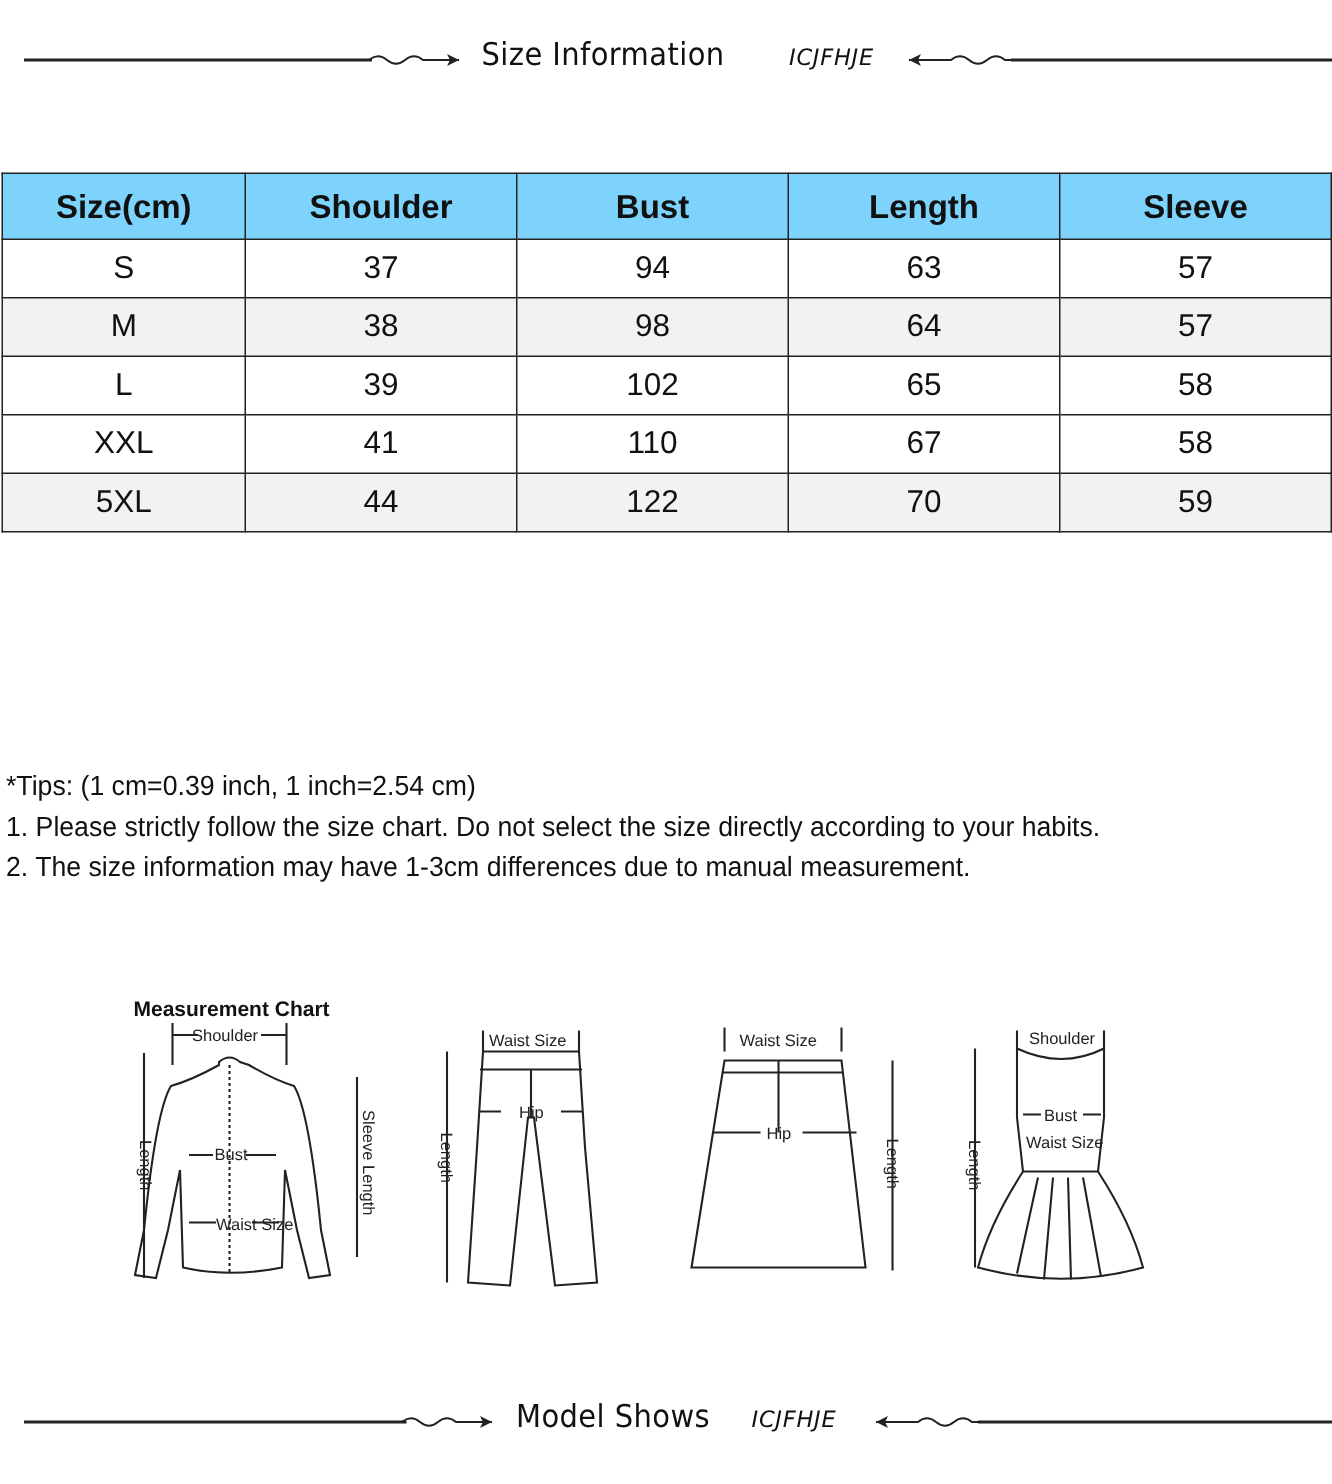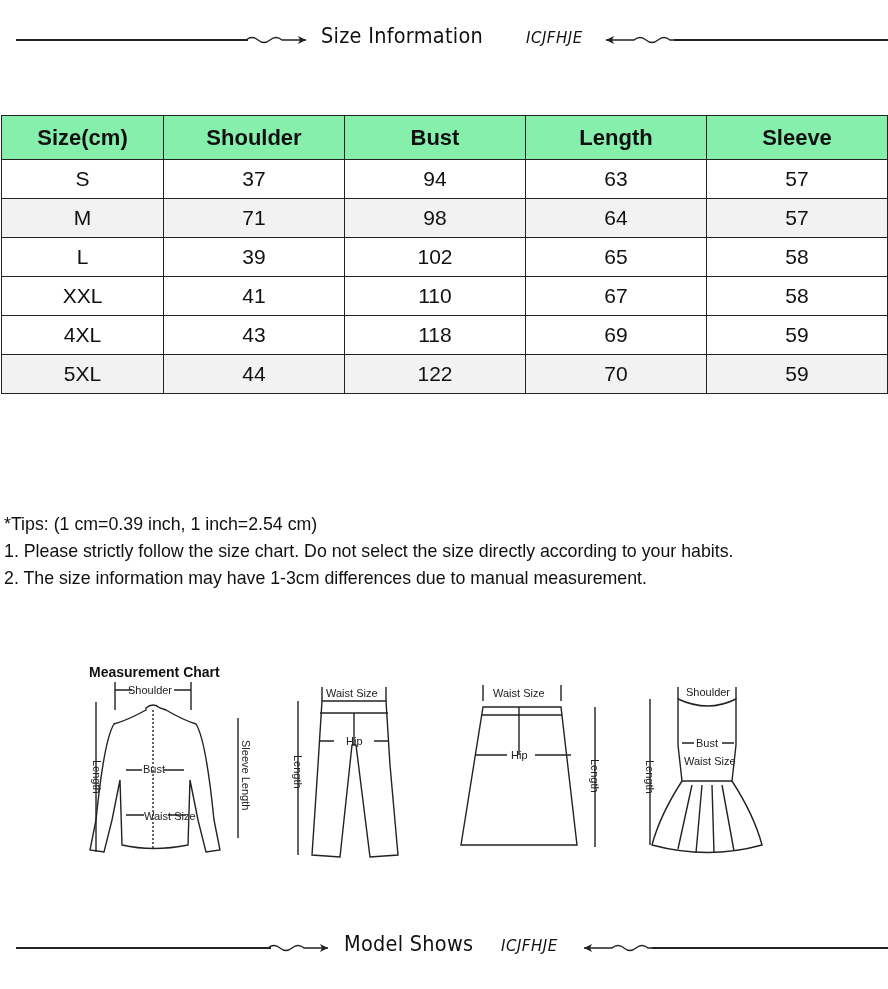--- a/index.html
+++ b/index.html
@@ -5,21 +5,21 @@
   html, body { margin:0; padding:0; background:#ffffff; }
   body { width:888px; height:989px; position:relative; overflow:hidden; font-family:"Liberation Sans", sans-serif; color:#111; }
   .banner { position:absolute; left:16px; width:888px; height:40px;text-decoration:underline; }
   .banner .line { position:absolute; top:19px; height:1.5px; background:#222; }
   .banner .text { position:absolute; top:4px; font-family:"DejaVu Sans", sans-serif; font-size:21px; color:#111; letter-spacing:0.3px; transform:scaleX(0.92); transform-origin:left center; white-space:nowrap; }
   .banner .brand { position:absolute; top:9px; font-family:"DejaVu Sans", sans-serif; font-style:italic; font-size:15px; color:#111; white-space:nowrap; letter-spacing:0.5px; }
   .banner svg { position:absolute; top:10px; }
 
   table.size { position:absolute; left:1px; top:115px; width:886px; border-collapse:collapse; table-layout:fixed; }
   table.size td, table.size th { border:1.5px solid #222; height:38px; text-align:center; font-size:21px; padding:0; }
-  table.size th { font-weight:bold; font-size:22px; height:43px; background:#86efac; }
+  table.size th { font-weight:bold; font-size:22px; height:43px; background:#7dd3fc; }
   table.size tr.odd td { background:#ffffff; }
   table.size tr.even td { background:#f2f2f2; }
 
   .tips { position:absolute; left:4px; top:510px; font-size:18.5px; line-height:27px; color:#111; transform:scaleX(0.96); transform-origin:left top; white-space:nowrap; }
 
   .diagram { position:absolute; }
   .diagram svg { overflow:visible; }
   .lbl { font-family:"Liberation Sans", sans-serif; font-size:11px; fill:#222; }
   .mtitle { position:absolute; left:89px; top:664px; font-weight:bold; font-size:14px; color:#111; }
 </style>
@@ -59,45 +59,38 @@
   </tr>
   <tr class="odd">
     <td>S</td>
     <td>37</td>
     <td>94</td>
     <td>63</td>
     <td>57</td>
   </tr>
   <tr class="even">
     <td>M</td>
-    <td>71</td>
+    <td>38</td>
     <td>98</td>
     <td>64</td>
     <td>57</td>
   </tr>
   <tr class="odd">
     <td>L</td>
     <td>39</td>
     <td>102</td>
     <td>65</td>
     <td>58</td>
   </tr>
   <tr class="odd">
     <td>XXL</td>
     <td>41</td>
     <td>110</td>
     <td>67</td>
     <td>58</td>
-  </tr>
-  <tr class="odd">
-    <td>4XL</td>
-    <td>43</td>
-    <td>118</td>
-    <td>69</td>
-    <td>59</td>
   </tr>
   <tr class="even">
     <td>5XL</td>
     <td>44</td>
     <td>122</td>
     <td>70</td>
     <td>59</td>
   </tr>
 </tbody>
   </table>

